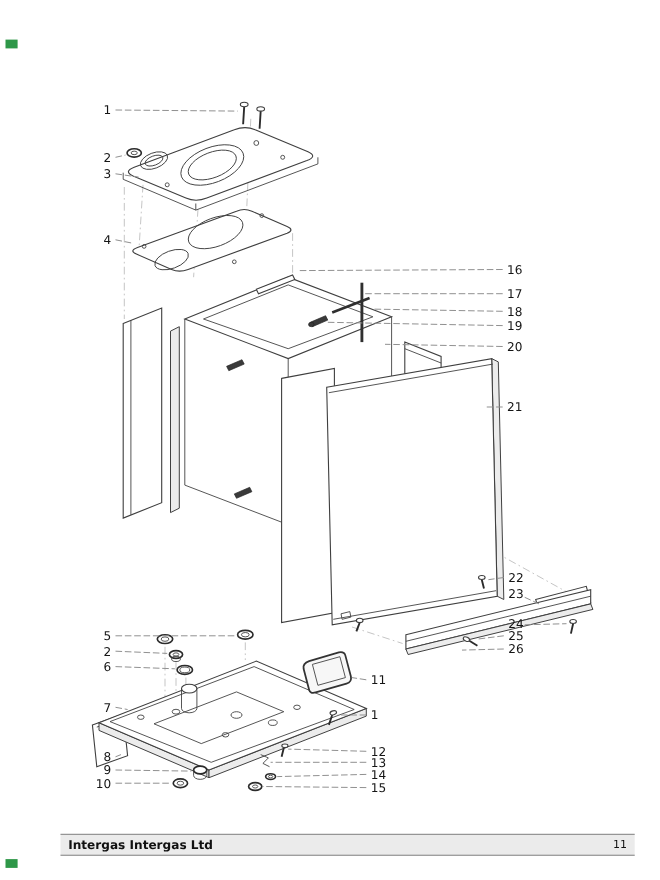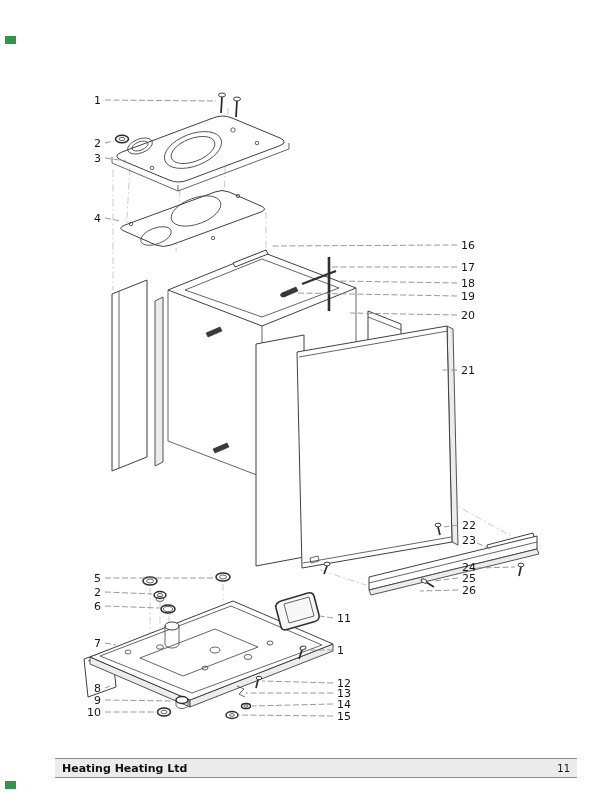--- a/index.html
+++ b/index.html
@@ -221,17 +221,17 @@
       <text class="cl cs" x="337" y="622">11</text>
       <text class="cl cs" x="337" y="654">1</text>
       <text class="cl cs" x="337" y="687">12</text>
       <text class="cl cs" x="337" y="697">13</text>
       <text class="cl cs" x="337" y="708">14</text>
       <text class="cl cs" x="337" y="720">15</text>
     </g>
   </svg>
 
   <div class="footer">
-    <span class="company">Heating Heating Ltd</span>
+    <span class="company">Intergas Intergas Ltd</span>
     <span class="pagenum">11</span>
   </div>
 
 </div>
 
 </body></html>

